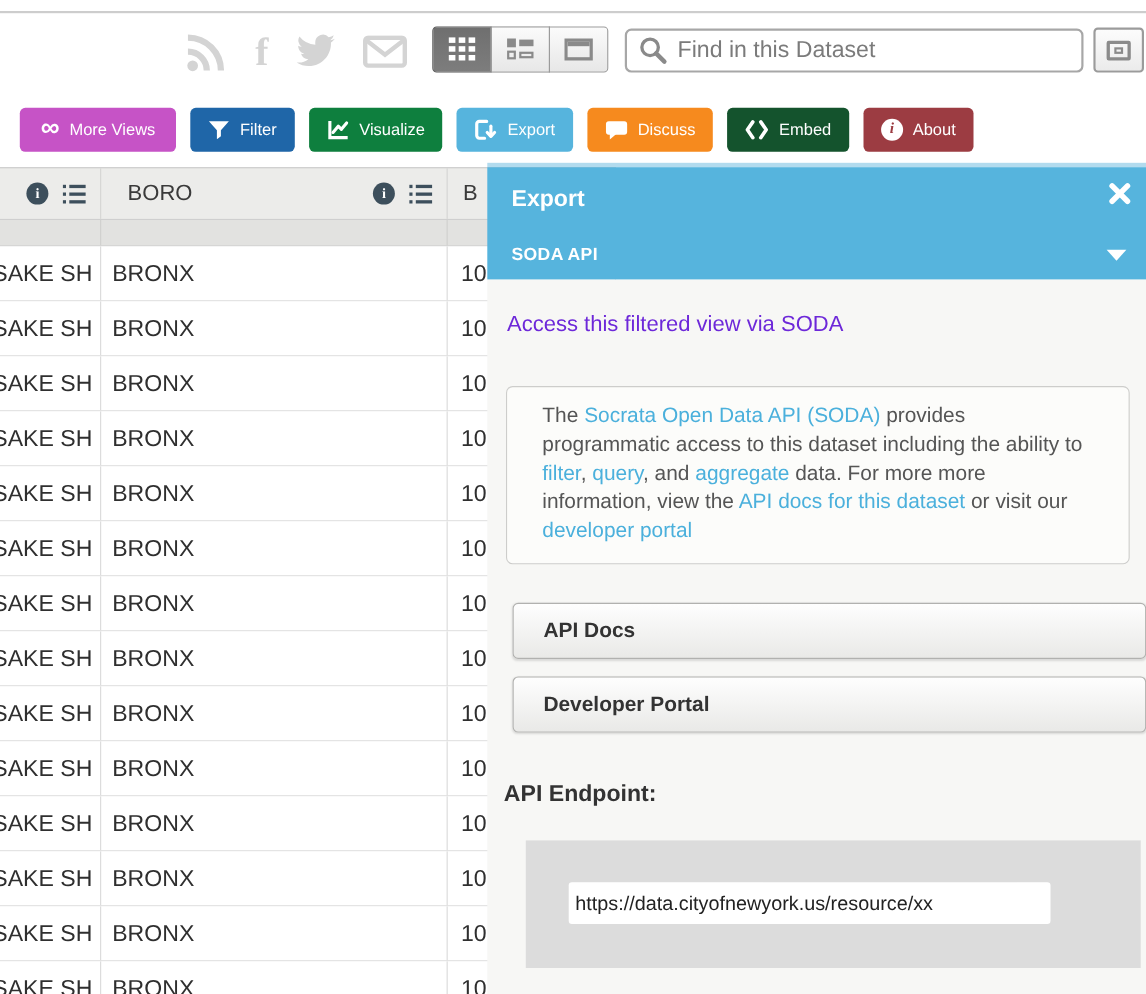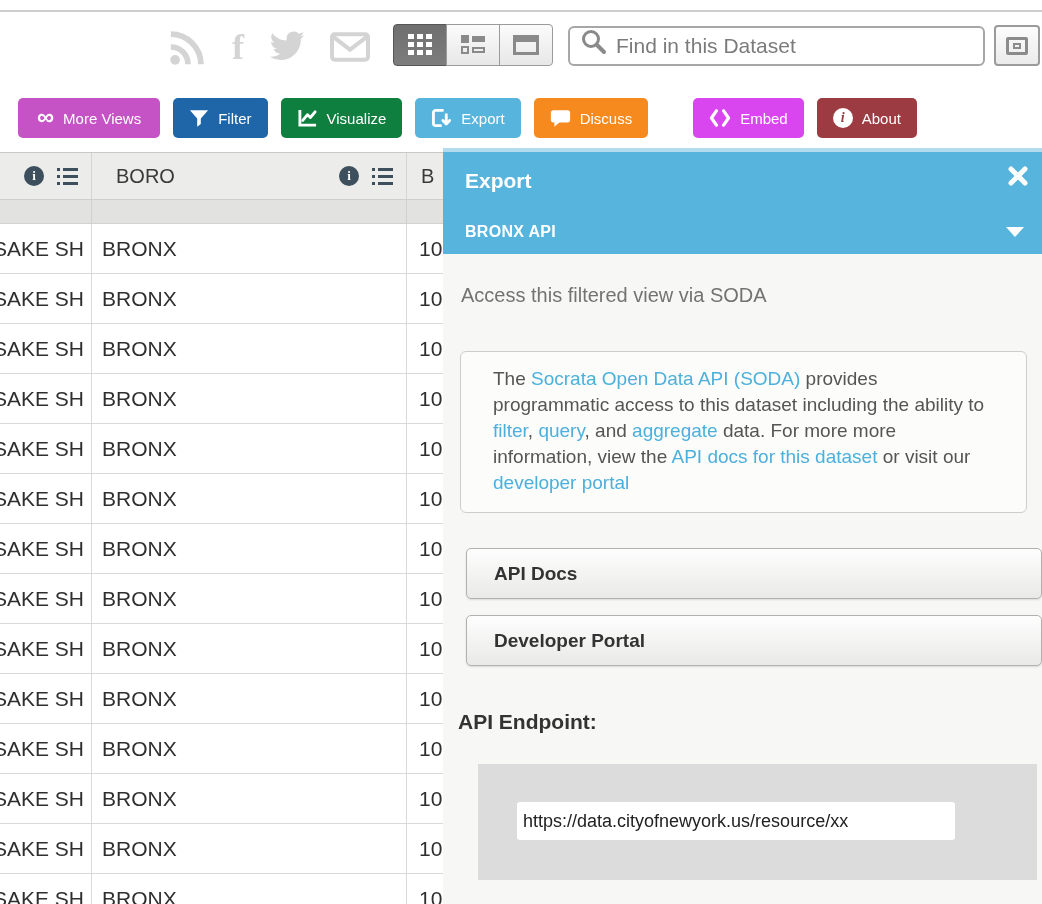--- a/index.html
+++ b/index.html
@@ -15,42 +15,42 @@
   .fb-f { font-size:36px; font-weight:bold; color:#d4d4d4; line-height:1; font-family:"Liberation Serif",serif; }
 
   .view-toggle { position:absolute; left:393px; top:24px; display:flex; }
   .vt-btn { width:54px; height:42px; border:1px solid #9b9b9b; margin-left:-1px;
     background:linear-gradient(#fbfbfb,#e7e7e7); display:flex; align-items:center; justify-content:center; cursor:pointer; }
   .vt-btn:first-child { border-radius:4px 0 0 4px; margin-left:0; }
   .vt-btn:last-child { border-radius:0 4px 4px 0; }
   .vt-btn.active { background:linear-gradient(#6f6f6f,#7d7d7d); border-color:#565656; }
 
   .search-wrap { position:absolute; left:568px; top:26px; width:417px; height:40px;
-    border:2px solid #a7a7a7; border-radius:6px; background:#fff; display:flex; padding-left:10px; }
+    border:2px solid #a7a7a7; border-radius:6px; background:#fff; display:flex; align-items:center; padding-left:10px; }
   .search-wrap input { border:none; outline:none; flex:1; font-size:21px; color:#555;
     font-family:"Liberation Sans",sans-serif; margin-left:8px; background:transparent; }
   .search-wrap input::placeholder { color:#7b7b7b; opacity:1; }
 
   .fullscreen-btn { position:absolute; left:994px; top:25px; width:46px; height:41px;
     border:2px solid #9b9b9b; border-radius:4px; background:linear-gradient(#fcfcfc,#ebebeb);
     display:flex; align-items:center; justify-content:center; cursor:pointer; }
   .fs-outer { width:22px; height:18px; border:3px solid #8b8b8b; border-radius:2px; display:flex; align-items:center; justify-content:center; }
   .fs-inner { width:8px; height:6px; border:2px solid #8b8b8b; }
 
   
   .actions { position:absolute; left:18px; top:98px; display:flex; gap:13px; z-index:25; }
   .abtn { height:40px; border-radius:5px; color:#fff; font-size:15px; display:flex;
     align-items:center; gap:9px; padding:0 16px; cursor:pointer; white-space:nowrap; }
   .abtn-manage   { background:#8a6c25; }
   .abtn-moreviews{ background:#c653c6; padding:0 19px; }
   .abtn-filter   { background:#1f66a8; }
   .abtn-visualize{ background:#0e7f3e; }
   .abtn-export   { background:#56b4dd; box-shadow:0 0 0 4px #fff; }
   .abtn-discuss  { background:#f68a1e; }
-  .abtn-embed    { background:#d946ef;margin-left:32px; }
+  .abtn-embed    { background:#14532d; }
   .abtn-about    { background:#9c3c42; }
   .infinity { font-size:24px; font-weight:bold; line-height:0; margin-top:-3px; }
   .about-i { width:20px; height:20px; border-radius:50%; background:#fff; color:#9c3c42;
     font-weight:bold; font-size:14px; display:flex; align-items:center; justify-content:center;
     font-family:"Liberation Serif",serif; font-style:italic; }
   .actions { position:absolute; }
   .abtn-wrap { position:relative; display:flex; }
 
   
   .datatable { position:absolute; left:0; top:152px; width:560px; bottom:0; background:#fff; z-index:1; }
@@ -79,21 +79,21 @@
   .panel-head { position:relative; height:102px; background:#56b4dd; }
   .panel-title { position:absolute; left:22px; top:17px; color:#fff; font-weight:bold; font-size:21px; }
   .panel-close { position:absolute; right:13px; top:13px; cursor:pointer; }
   .soda-bar { position:absolute; left:0; right:0; bottom:0; height:44px; display:flex;
     align-items:center; padding:0 18px 0 22px; cursor:pointer; }
   .soda-label { color:#fff; font-weight:bold; font-size:16px; letter-spacing:.3px; }
   .caret-down { margin-left:auto; width:0; height:0; border-left:9px solid transparent;
     border-right:9px solid transparent; border-top:10px solid #fff; }
   .panel-body { background:#f7f7f5; height:calc(100% - 102px); overflow:hidden; }
 
-  .subtitle { margin:30px 0 0 18px; font-size:20px; color:#737373; }
+  .subtitle { margin:30px 0 0 18px; font-size:20px; color:#6d28d9; }
   .desc-box { margin:44px 15px 0 17px; border:1px solid #cdcdcb; border-radius:6px;
     background:#fcfcfa; padding:14px 40px 16px 32px; font-size:19px; line-height:26px; color:#555; }
   .lnk { color:#4bb0dc; cursor:pointer; }
   .btn-row { margin:35px 0 0 23px; display:flex; gap:16px;flex-direction:column; }
   .gbtn { height:51px; padding:0 27px; border:1px solid #b1b1af; border-radius:5px;
     background:linear-gradient(#fefefe,#e9e9e7); font-size:19px; font-weight:bold; color:#333;
     display:flex; align-items:center; cursor:pointer; box-shadow:0 1px 2px rgba(0,0,0,.12); }
   .endpoint-label { margin:44px 0 0 15px; font-size:21px; font-weight:bold; color:#333; }
   .endpoint-box { margin:30px 0 0 35px; width:559px; height:116px; background:#dcdcdc; position:relative; }
   .endpoint-box input { position:absolute; left:39px; top:38px; width:438px; height:38px; border:none;
@@ -361,21 +361,21 @@
   <div class="panel">
     <div class="panel-head">
       <div class="panel-title">Export</div>
       <div class="panel-close">
         <svg width="22" height="22" viewBox="0 0 22 22">
           <line x1="4" y1="4" x2="18" y2="18" stroke="#fff" stroke-width="5" stroke-linecap="round"></line>
           <line x1="18" y1="4" x2="4" y2="18" stroke="#fff" stroke-width="5" stroke-linecap="round"></line>
         </svg>
       </div>
       <div class="soda-bar">
-        <span class="soda-label">BRONX API</span>
+        <span class="soda-label">SODA API</span>
         <span class="caret-down"></span>
       </div>
     </div>
     <div class="panel-body">
       <div class="subtitle">Access this filtered view via SODA</div>
       <div class="desc-box"><span>The </span><span class="lnk">Socrata Open Data API (SODA)</span><span> provides programmatic access to this dataset including the ability to </span><span class="lnk">filter</span><span>, </span><span class="lnk">query</span><span>, and </span><span class="lnk">aggregate</span><span> data. For more more information, view the </span><span class="lnk">API docs for this dataset</span><span> or visit our </span><span class="lnk">developer portal</span></div>
       <div class="btn-row">
         <div class="gbtn">API Docs</div>
         <div class="gbtn">Developer Portal</div>
       </div>

